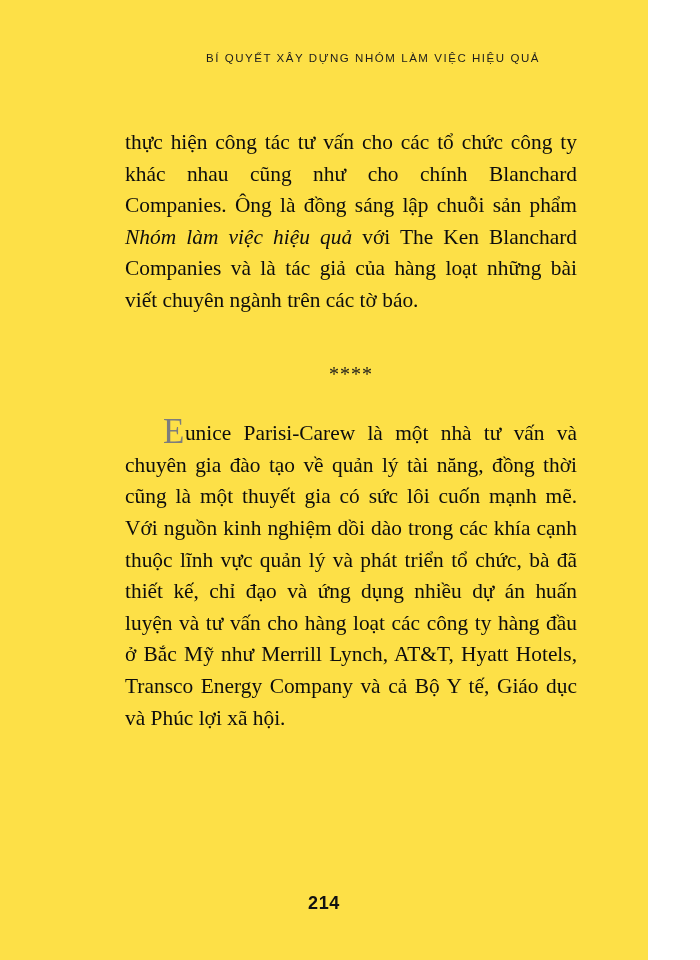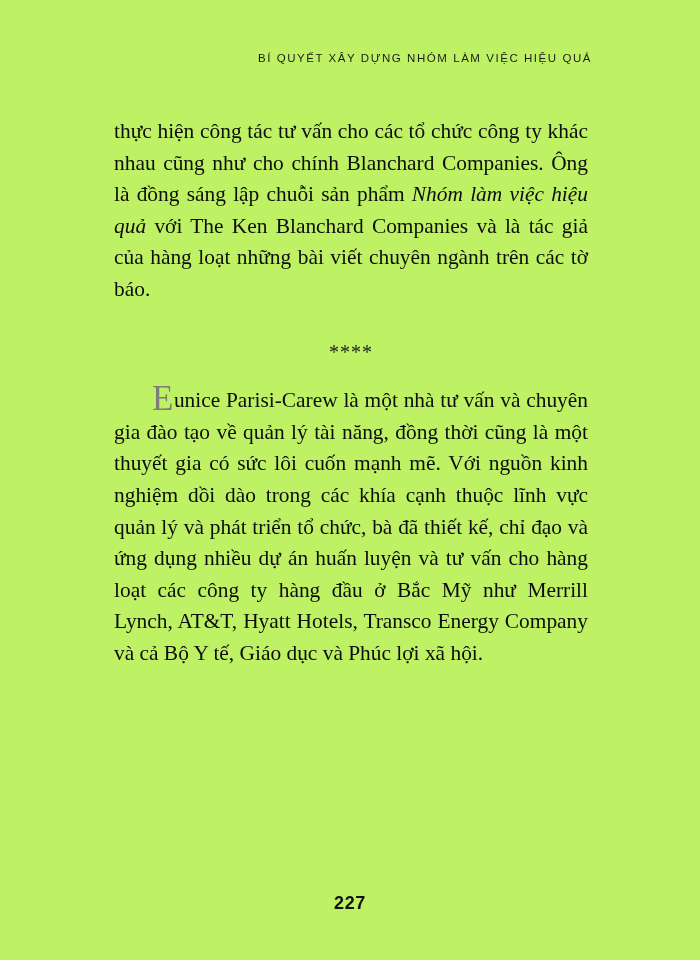--- a/index.html
+++ b/index.html
@@ -2,23 +2,23 @@
 <html><head>
 <meta charset="utf-8">
 <style>
   html, body {
     margin: 0;
     padding: 0;
     background: #ffffff;
   }
   .page {
     position: relative;
-    width: 700px;
+    width: 648px;
     height: 960px;
-    background: #bef264;
+    background: #fde047;
     overflow: hidden;
     font-family: "Liberation Serif", "DejaVu Serif", serif;
     color: #0d0d0d;
   }
 
   
   .running-head {
     position: absolute;
     left: 110px;
     right: 108px;
@@ -34,21 +34,21 @@
 
   
   .text-column {
     position: absolute;
     left: 110px;
     top: 112px;
     width: 482px;
   }
 
   .para {
-    margin: 4px;
+    margin: 15px;
     text-align: justify;
     text-justify: inter-word;
     font-size: 21.4px;
     line-height: 31.6px;
     color: #0d0d0d;
     hyphens: none;
   }
   .para.first {
     text-indent: 0;
   }
@@ -118,15 +118,15 @@
     <div class="separator">****</div>
     <div class="sep-space-below"></div>
 
     <p class="para indent"><span class="initial-cap">E</span><span>unice Parisi-Carew là một nhà tư vấn và chuyên gia đào tạo về quản lý tài năng, đồng thời cũng là một thuyết gia có sức lôi cuốn mạnh mẽ. Với nguồn kinh nghiệm dồi dào trong các khía cạnh thuộc lĩnh vực quản lý và phát triển tổ chức, bà đã thiết kế, chỉ đạo và ứng dụng nhiều dự án huấn luyện và tư vấn cho hàng loạt các công ty hàng đầu ở Bắc Mỹ như Merrill Lynch, AT&amp;T, Hyatt Hotels, Transco Energy Company và cả Bộ Y tế, Giáo dục và Phúc lợi xã hội.</span></p>
 
     <div class="para-gap"></div>
 
 
   </div>
 
-  <div class="folio">227</div>
+  <div class="folio">214</div>
 
 </div>
 
 </body></html>

